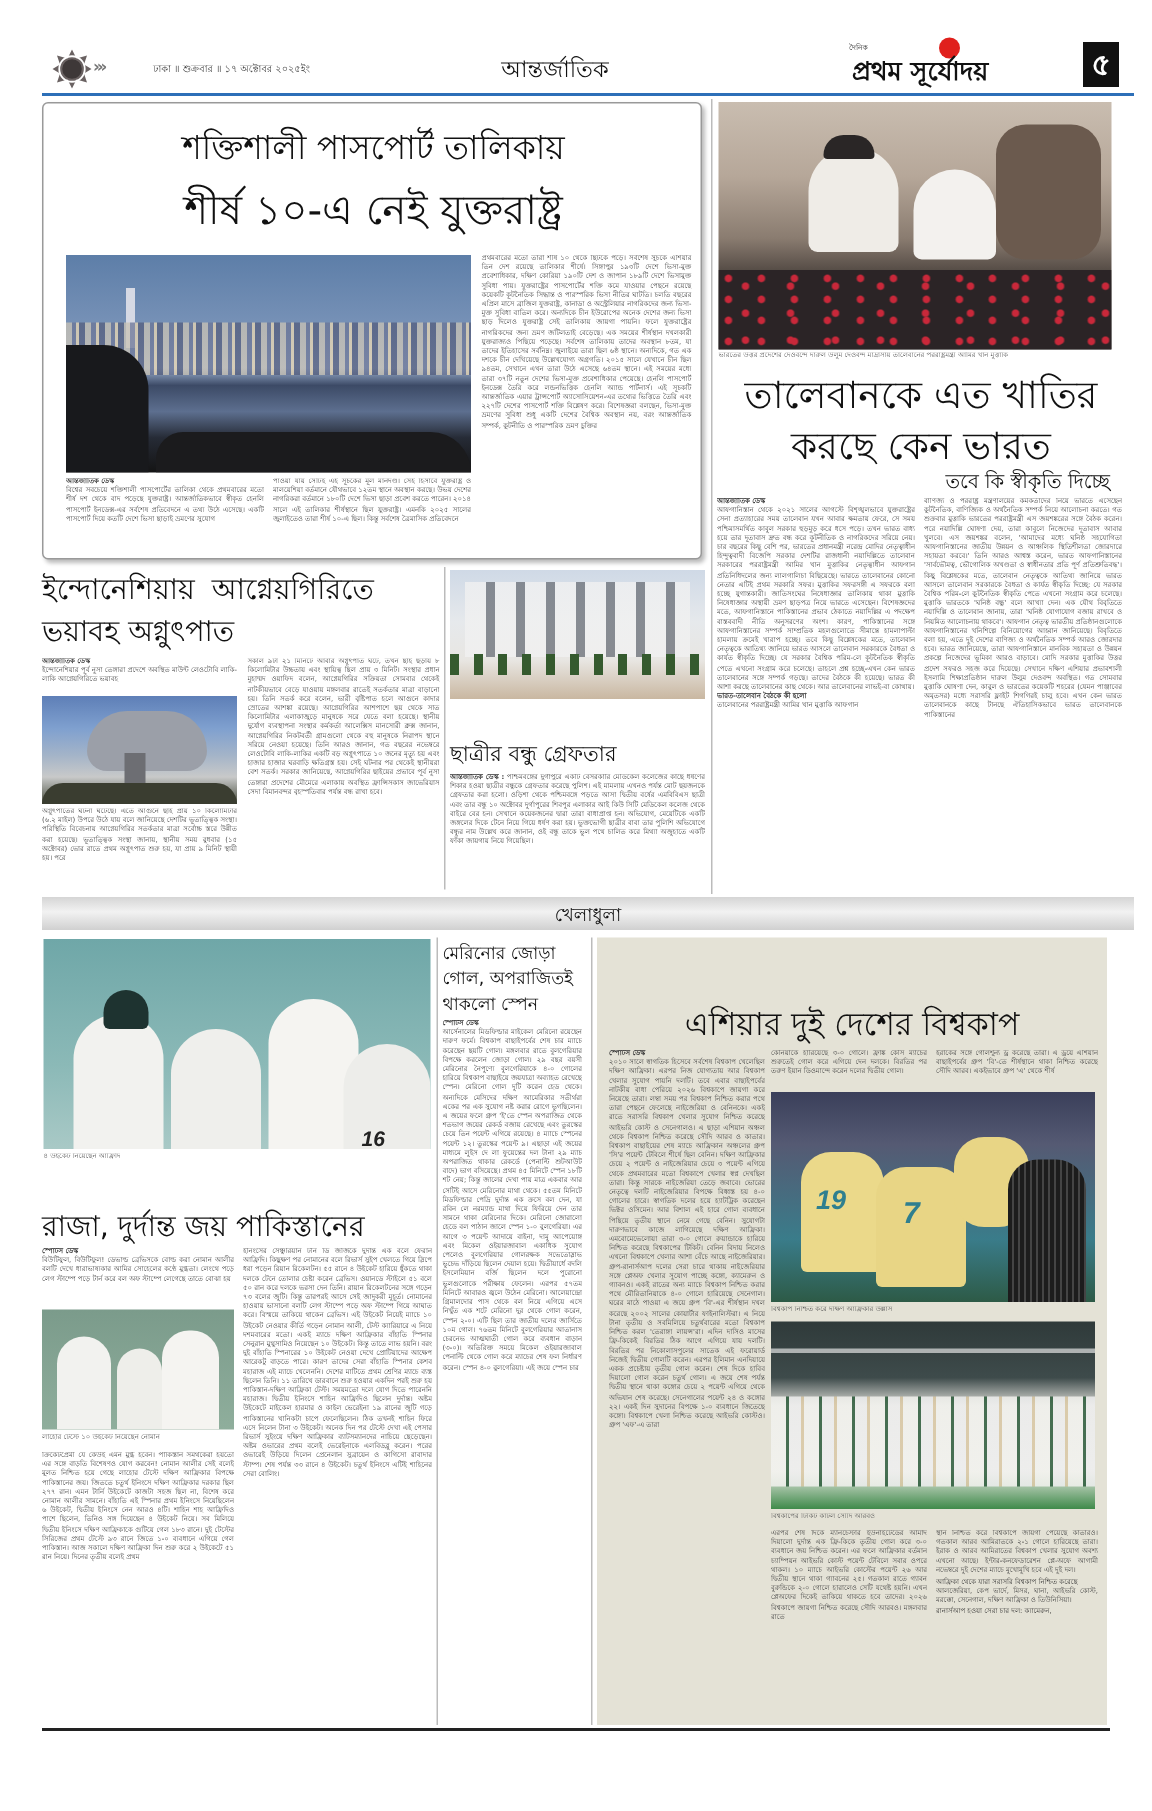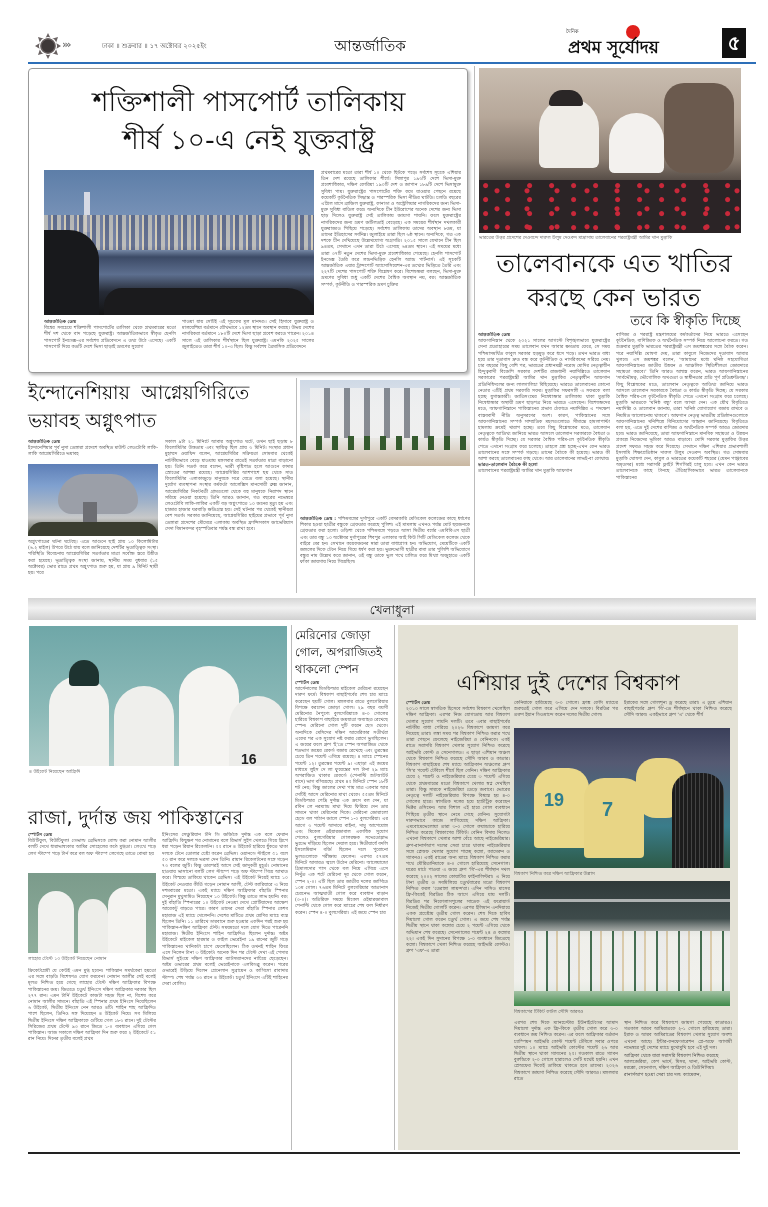--- a/index.html
+++ b/index.html
@@ -2,21 +2,21 @@
 <html><head>
 <meta charset="utf-8">
 <style>
   * { box-sizing: border-box; margin: 0; padding: 0; }
   body { width: 768px; height: 1207px; background: #ffffff; font-family: "DejaVu Sans", sans-serif; color: #222; position: relative; overflow: hidden; }
   .abs { position: absolute; }
   .txt { font-size: 4.6px; line-height: 6.2px; color: #444; overflow: hidden; text-align: justify; }
   .byline { font-weight: bold; color: #333; display: block; }
   .caption { font-size: 4.6px; color: #555; line-height: 6px; white-space: nowrap; overflow: hidden; }
   .head { font-family: "DejaVu Sans", sans-serif; color: #111; font-weight: normal; text-align: center; }
-  .photo { overflow: hidden; }
+  .photo { overflow: hidden; font-style: italic; }
   .rule-v { background: #bbb; width: 1px; }
 </style>
 </head>
 <body>
 
 <div class="abs" style="left:0;top:0;width:768px;height:66px;">
   <div class="abs" style="left:34px;top:32px;width:28px;height:28px;">
     <svg width="28" height="28" viewBox="0 0 28 28">
       <polygon points="14,1 17,7 24,5 22,11 27,14 22,17 24,23 17,21 14,27 11,21 4,23 6,17 1,14 6,11 4,5 11,7" fill="#6a6262"></polygon>
       <circle cx="14" cy="14" r="6.5" fill="#3e3838"></circle>
@@ -27,21 +27,21 @@
   <div class="abs" style="left:102px;top:41px;font-size:6.5px;color:#444;white-space:nowrap;">ঢাকা ॥ শুক্রবার ॥ ১৭ অক্টোবর ২০২৫ইং</div>
   <div class="abs" style="left:300px;top:34px;width:140px;text-align:center;font-size:15px;color:#111;">আন্তর্জাতিক</div>
   <div class="abs" style="left:566px;top:28px;font-size:5px;color:#222;">দৈনিক</div>
   <div class="abs" style="left:626px;top:25px;width:14px;height:14px;border-radius:50%;background:#e0201c;"></div>
   <div class="abs" style="left:568px;top:34px;font-size:17px;font-weight:bold;color:#111;white-space:nowrap;">প্রথম সূর্যোদয়</div>
   <div class="abs" style="left:722px;top:28px;width:24px;height:30px;background:#111;color:#fff;font-size:20px;text-align:center;line-height:30px;font-weight:bold;">৫</div>
   <div class="abs" style="left:28px;top:62px;width:728px;height:2px;background:#2d6fb8;"></div>
 </div>
 
 <div class="abs" style="left:28px;top:68px;width:440px;height:305px;border:1px solid #999;border-radius:4px;box-shadow:2px 2px 3px #bbb;background:#fff;">
-  <div class="abs head" style="left:0;top:12px;width:440px;font-size:27px;">শক্তিশালী পাসপোর্ট তালিকায়</div>
+  <div class="abs head" style="left:0;top:12px;width:440px;font-size:22px;">শক্তিশালী পাসপোর্ট তালিকায়</div>
   <div class="abs head" style="left:0;top:50px;width:440px;font-size:27px;">শীর্ষ ১০-এ নেই যুক্তরাষ্ট্র</div>
   <div class="abs photo" style="left:15px;top:101px;width:270px;height:145px;background:linear-gradient(180deg,#5d7ea8 0%,#7993b8 35%,#9bb0cf 52%,#3c4a66 60%,#5d6f8f 72%,#262b36 84%,#141414 100%);">
     <div class="abs" style="left:40px;top:22px;width:6px;height:40px;background:#d6d9e4;"></div>
     <div class="abs" style="left:0;top:45px;width:270px;height:35px;background:repeating-linear-gradient(90deg,#c9c2b4 0 4px,#6b7596 4px 7px,#e9d7b2 7px 9px,#545d7d 9px 13px);opacity:0.75;"></div>
     <div class="abs" style="left:0;top:60px;width:55px;height:85px;background:#18191c;border-radius:0 30px 0 0;"></div>
     <div class="abs" style="left:60px;top:118px;width:210px;height:27px;background:#1b1b1d;border-radius:20px 30px 0 0;"></div>
   </div>
   <div class="abs txt" style="left:15px;top:250px;width:132px;height:50px;">
     <span class="byline">আন্তর্জাতিক ডেস্ক</span>
     <span>বিশ্বের সবচেয়ে শক্তিশালী পাসপোর্টের তালিকা থেকে প্রথমবারের মতো শীর্ষ দশ থেকে বাদ পড়েছে যুক্তরাষ্ট্র। আন্তর্জাতিকভাবে স্বীকৃত হেনলি পাসপোর্ট ইনডেক্স-এর সর্বশেষ প্রতিবেদনে এ তথ্য উঠে এসেছে। একটি পাসপোর্ট দিয়ে কতটি দেশে ভিসা ছাড়াই ভ্রমণের সুযোগ</span>
@@ -89,20 +89,21 @@
   <div class="abs txt" style="left:137px;top:61px;width:128px;height:152px;">সকাল ৯টা ২১ মিনিটে আবার অগ্নুৎপাত ঘটে, তখন ছাই ছড়ায় ৮ কিলোমিটার উচ্চতায় এবং স্থায়িত্ব ছিল প্রায় ৩ মিনিট। সংস্থার প্রধান মুহাম্মদ ওয়াফিদ বলেন, আগ্নেয়গিরির সক্রিয়তা সোমবার থেকেই নাটকীয়ভাবে বেড়ে যাওয়ায় মঙ্গলবার রাতেই সতর্কতার মাত্রা বাড়ানো হয়। তিনি সতর্ক করে বলেন, ভারী বৃষ্টিপাত হলে আগুনে কাদার স্রোতের আশঙ্কা রয়েছে। আগ্নেয়গিরির আশপাশে ছয় থেকে সাত কিলোমিটার এলাকাজুড়ে মানুষকে সরে যেতে বলা হয়েছে। স্থানীয় দুর্যোগ ব্যবস্থাপনা সংস্থার কর্মকর্তা আলেক্সিস মানসোরী ব্রুক্স জানান, আগ্নেয়গিরির নিকটবর্তী গ্রামগুলো থেকে বহু মানুষকে নিরাপদ স্থানে সরিয়ে নেওয়া হয়েছে। তিনি আরও জানান, গত বছরের নভেম্বরে লেওটোবি লাকি-লাকির একটি বড় অগ্নুৎপাতে ১০ জনের মৃত্যু হয় এবং হাজার হাজার ঘরবাড়ি ক্ষতিগ্রস্ত হয়। সেই ঘটনার পর থেকেই স্থানীয়রা বেশ সতর্ক। সরকার জানিয়েছে, আগ্নেয়গিরির ছাইয়ের প্রভাবে পূর্ব নুসা তেঙ্গারা প্রদেশের মৌমেরে এলাকায় অবস্থিত ফ্রান্সিসকাস জাভেরিয়াস সেদা বিমানবন্দর বৃহস্পতিবার পর্যন্ত বন্ধ রাখা হবে।</div>
 </div>
 
 <div class="abs rule-v" style="left:296px;top:378px;height:215px;"></div>
 
 <div class="abs" style="left:300px;top:378px;width:170px;height:215px;">
   <div class="abs photo" style="left:0;top:2px;width:170px;height:86px;background:linear-gradient(180deg,#cfd9e6 0%,#e6e9ec 40%,#e8e6e2 70%,#c9b7a1 100%);">
     <div class="abs" style="left:10px;top:8px;width:150px;height:50px;background:repeating-linear-gradient(90deg,#f1f1f1 0 14px,#6f747c 14px 20px);opacity:0.8;"></div>
     <div class="abs" style="left:0;top:56px;width:170px;height:14px;background:repeating-linear-gradient(90deg,#355a2e 0 6px,transparent 6px 16px);"></div>
   </div>
+  <div class="abs head" style="left:0;top:113px;width:170px;font-size:14px;text-align:left;">ছাত্রীর বন্ধু গ্রেফতার</div>
   <div class="abs txt" style="left:0;top:138px;width:170px;height:75px;">
     <span class="byline" style="display:inline;">আন্তর্জাতিক ডেস্ক :</span>
     <span>পশ্চিমবঙ্গের দুর্গাপুরে একটি বেসরকারি মেডিকেল কলেজের কাছে ধর্ষণের শিকার হওয়া ছাত্রীর বন্ধুকে গ্রেফতার করেছে পুলিশ। এই মামলায় এখনও পর্যন্ত মোট ছয়জনকে গ্রেফতার করা হলো। ওড়িশা থেকে পশ্চিমবঙ্গে পড়তে আসা দ্বিতীয় বর্ষের এমবিবিএস ছাত্রী এবং তার বন্ধু ১০ অক্টোবর দুর্গাপুরের শিবপুর এলাকার আই কিউ সিটি মেডিকেল কলেজ থেকে বাইরে বের হন। সেখানে কয়েকজনের দ্বারা তারা বাধাপ্রাপ্ত হন। অভিযোগ, মেয়েটিকে একটি জঙ্গলের দিকে টেনে নিয়ে গিয়ে ধর্ষণ করা হয়। ভুক্তভোগী ছাত্রীর বাবা তার পুলিশি অভিযোগে বন্ধুর নাম উল্লেখ করে জানান, ওই বন্ধু তাকে ভুল পথে চালিত করে মিথ্যা অজুহাতে একটি ফাঁকা জায়গায় নিয়ে গিয়েছিল।</span>
   </div>
 </div>
 
 <div class="abs" style="left:28px;top:598px;width:728px;height:22px;background:linear-gradient(180deg,#d5d5d5 0%,#f2f2f2 45%,#d0d0d0 100%);">
   <div class="abs" style="left:0;top:3px;width:728px;text-align:center;font-size:12px;color:#111;">খেলাধুলা</div>
 </div>
 

